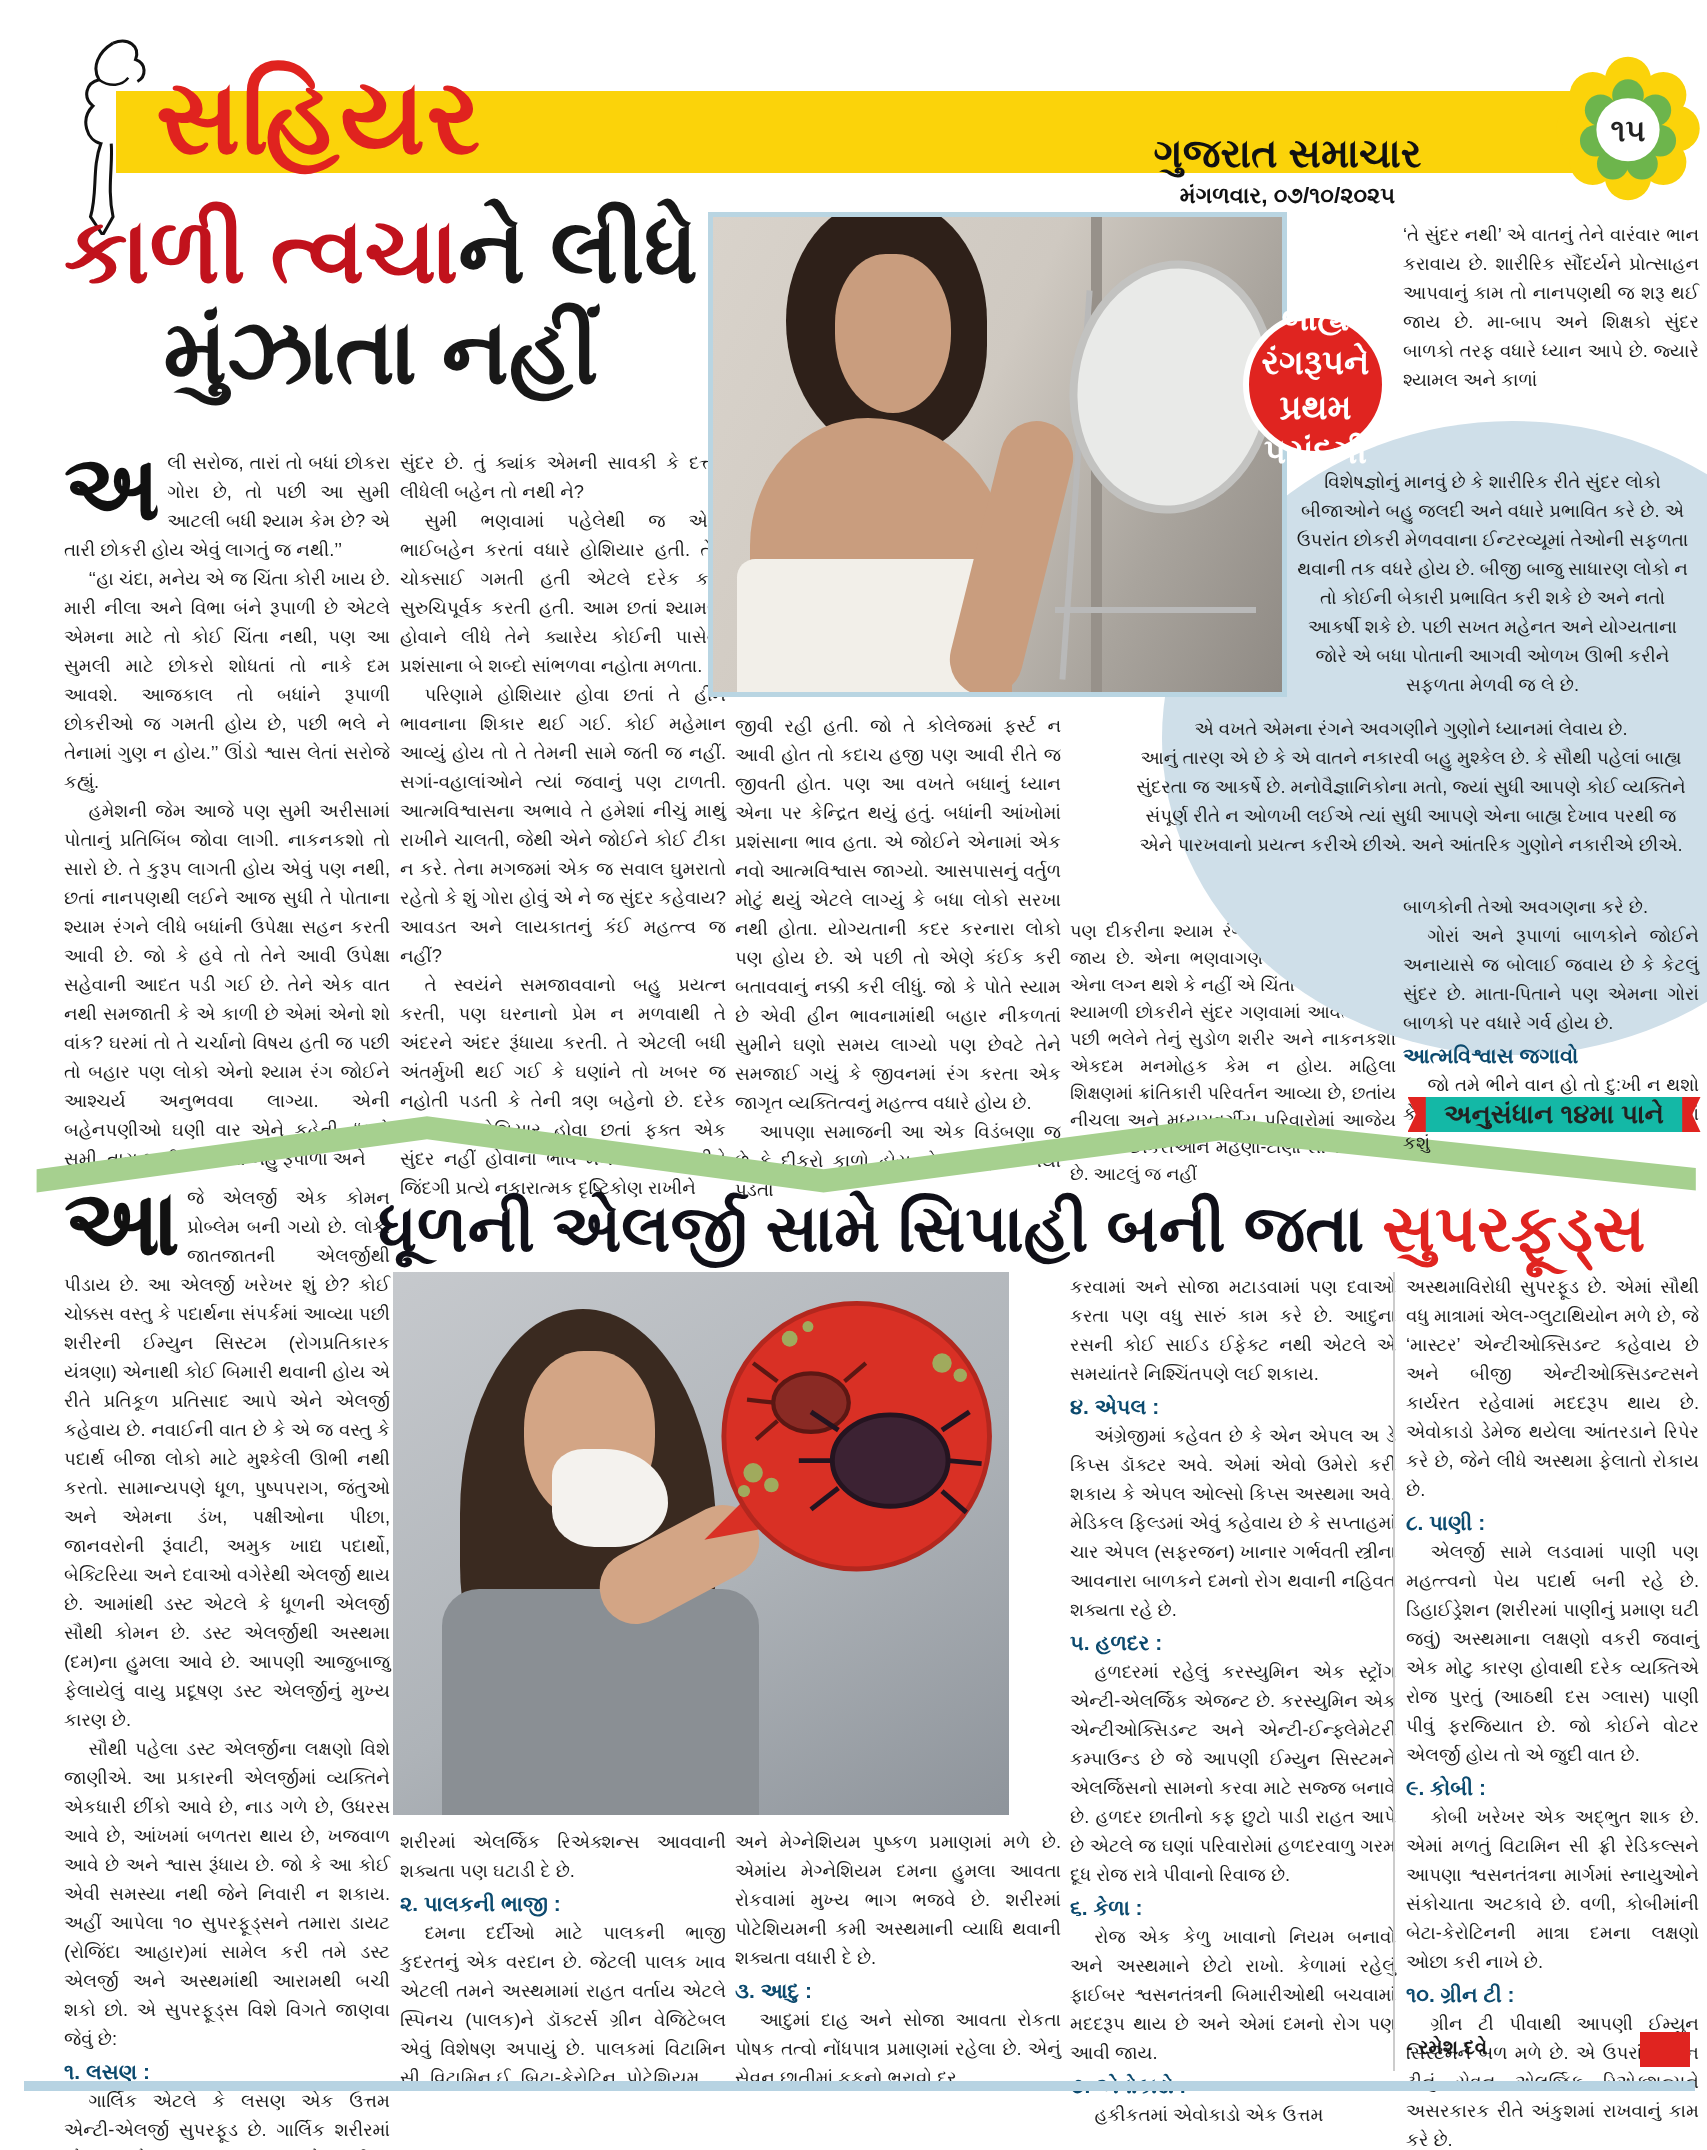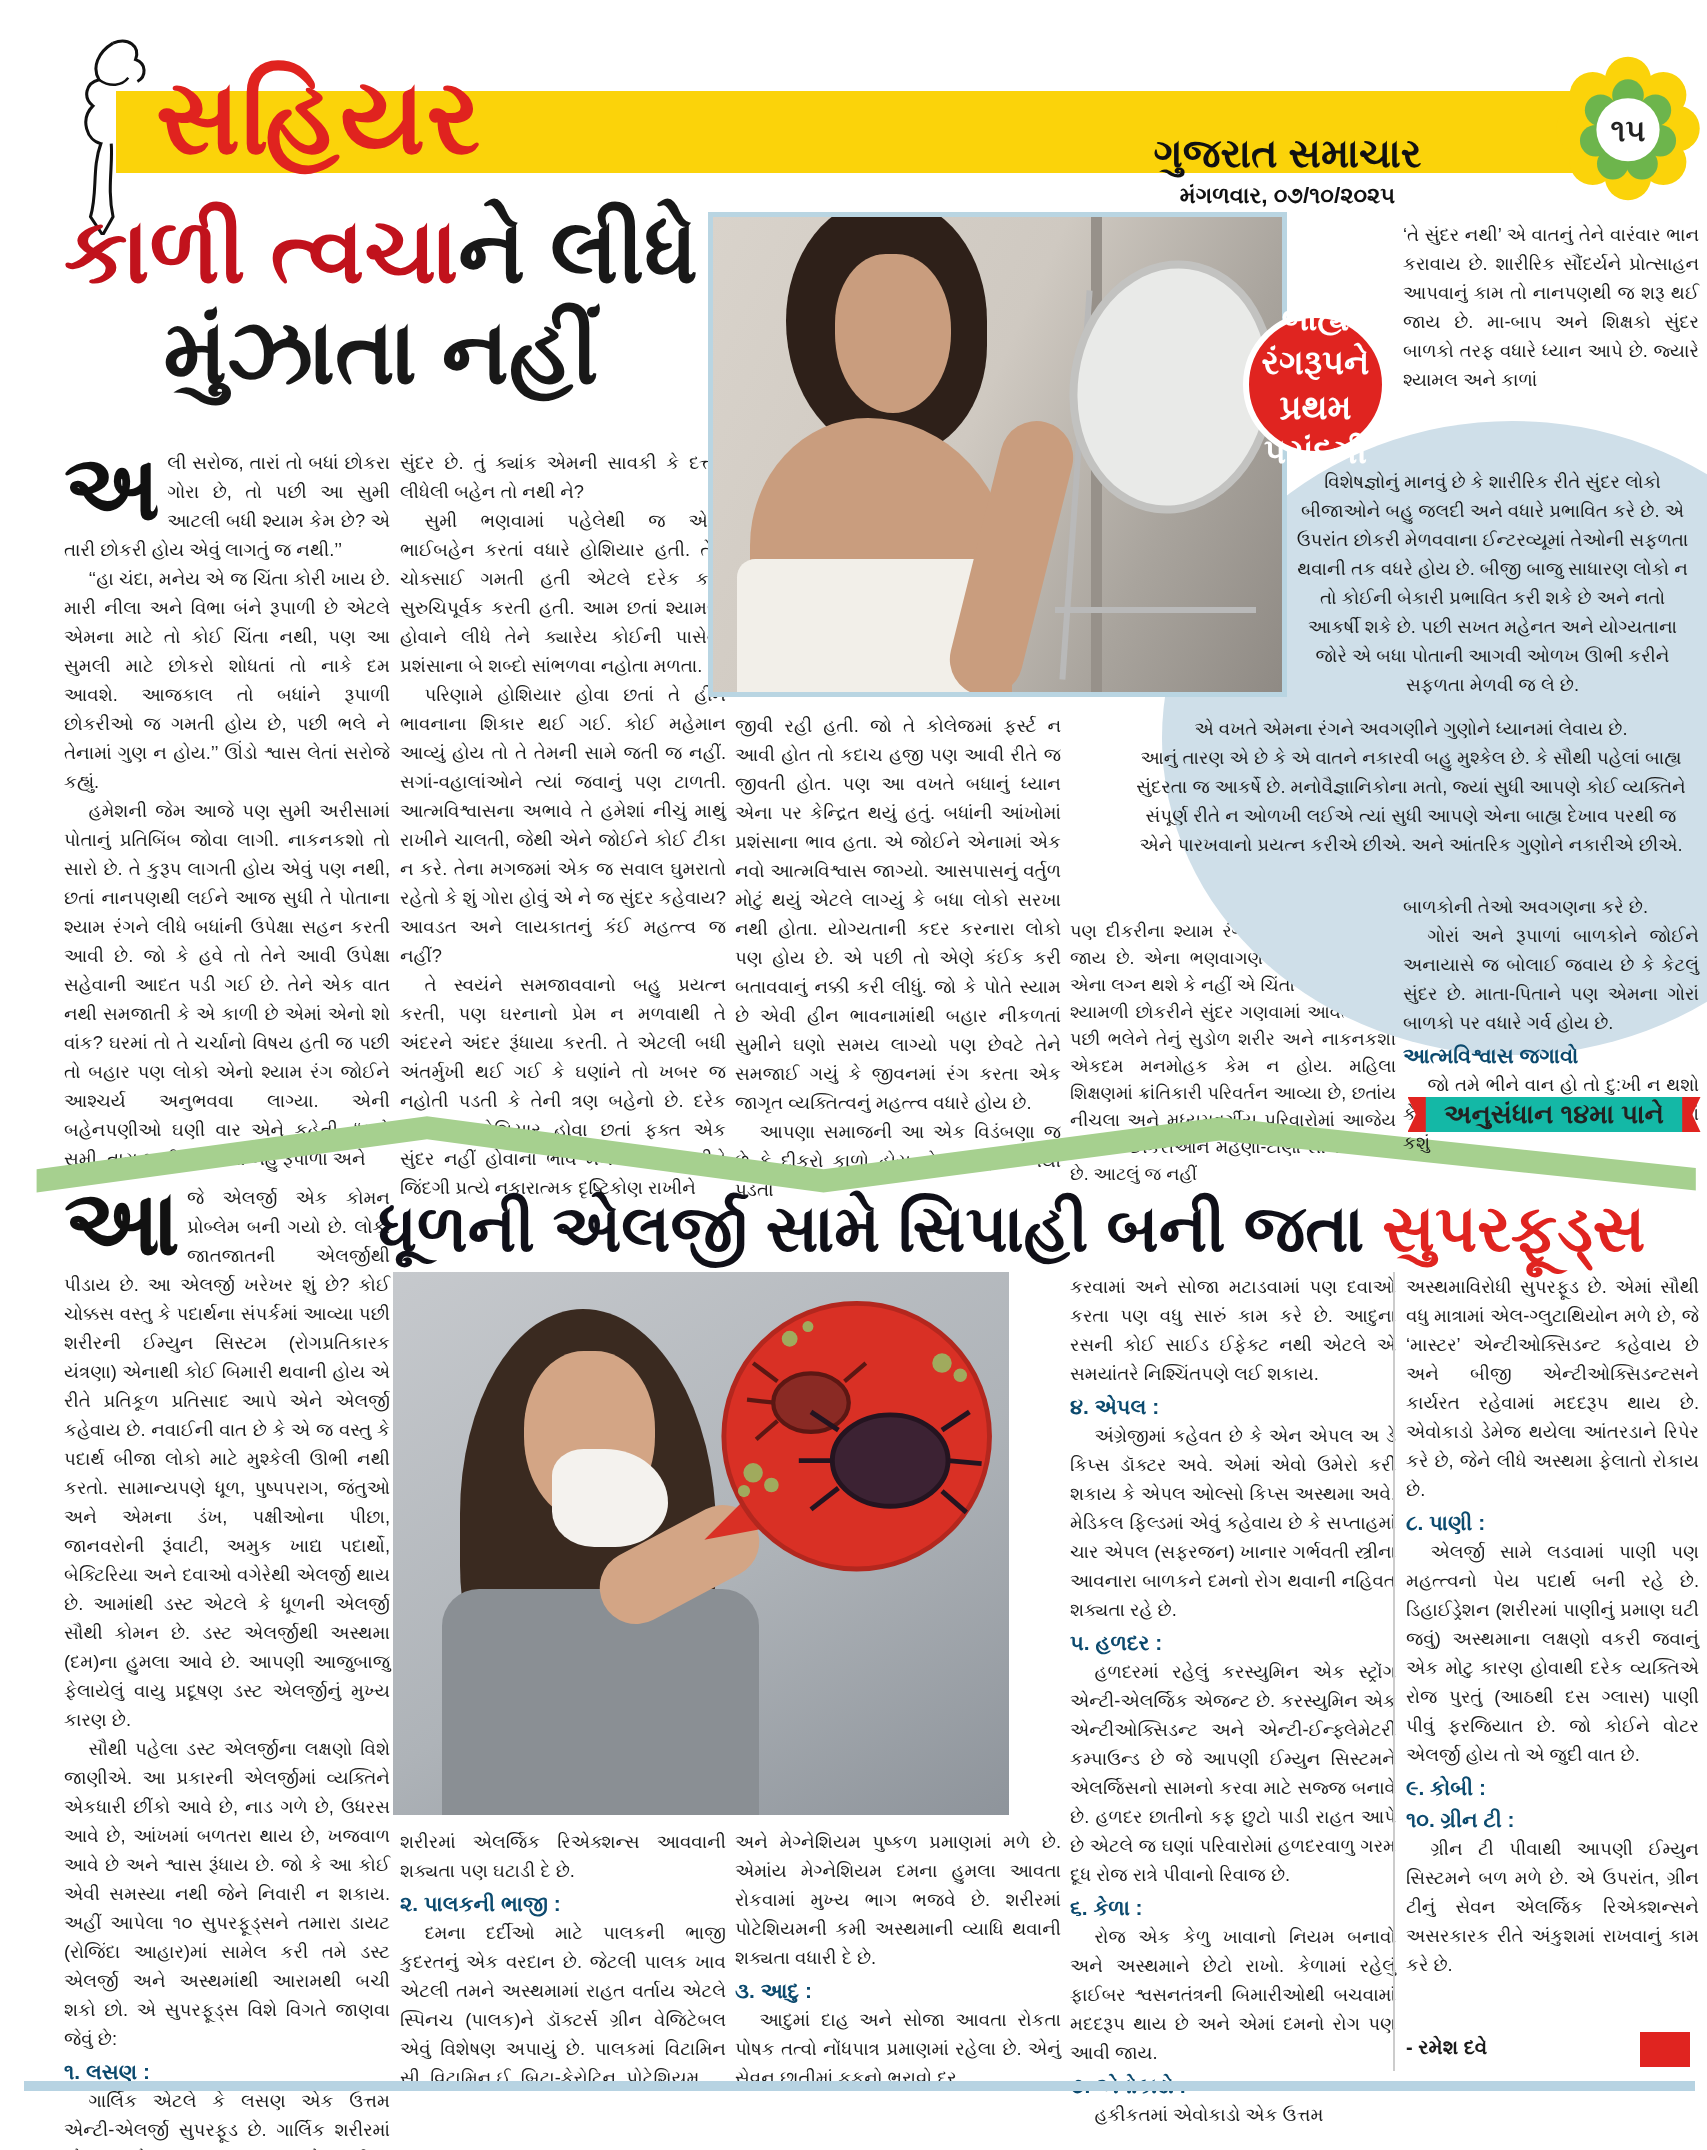--- a/index.html
+++ b/index.html
@@ -224,20 +224,21 @@
       <h4 class="ihead">૬. કેળા :</h4>
       <p class="para">રોજ એક કેળુ ખાવાનો નિયમ બનાવો અને અસ્થમાને છેટો રાખો. કેળામાં રહેલું ફાઈબર શ્વસનતંત્રની બિમારીઓથી બચવામાં મદદરૂપ થાય છે અને એમાં દમનો રોગ પણ આવી જાય.</p>
       <h4 class="ihead">૭. એવોકાડો :</h4>
       <p class="para">હકીકતમાં એવોકાડો એક ઉત્તમ</p>
     </div>
   <div class="abs col" style="left:1406px;top:1272px;width:293px;height:762px;">
   <p class="para">અસ્થમાવિરોધી સુપરફૂડ છે. એમાં સૌથી વધુ માત્રામાં એલ-ગ્લુટાથિયોન મળે છે, જે ‘માસ્ટર’ એન્ટીઓક્સિડન્ટ કહેવાય છે અને બીજી એન્ટીઓક્સિડન્ટસને કાર્યરત રહેવામાં મદદરૂપ થાય છે. એવોકાડો ડેમેજ થયેલા આંતરડાને રિપેર કરે છે, જેને લીધે અસ્થમા ફેલાતો રોકાય છે.</p>
       <h4 class="ihead">૮. પાણી :</h4>
       <p class="para">એલર્જી સામે લડવામાં પાણી પણ મહત્ત્વનો પેય પદાર્થ બની રહે છે. ડિહાઈડ્રેશન (શરીરમાં પાણીનું પ્રમાણ ઘટી જવું) અસ્થમાના લક્ષણો વકરી જવાનું એક મોટુ કારણ હોવાથી દરેક વ્યક્તિએ રોજ પુરતું (આઠથી દસ ગ્લાસ) પાણી પીવું ફરજિયાત છે. જો કોઈને વોટર એલર્જી હોય તો એ જુદી વાત છે.</p>
       <h4 class="ihead">૯. કોબી :</h4>
+      <p class="para">કોબી ખરેખર એક અદ્ભુત શાક છે. એમાં મળતું વિટામિન સી ફ્રી રેડિકલ્સને આપણા શ્વસનતંત્રના માર્ગમાં સ્નાયુઓને સંકોચાતા અટકાવે છે. વળી, કોબીમાંની બેટા-કેરોટિનની માત્રા દમના લક્ષણો ઓછા કરી નાખે છે.</p>
       <h4 class="ihead">૧૦. ગ્રીન ટી :</h4>
       <p class="para">ગ્રીન ટી પીવાથી આપણી ઈમ્યુન સિસ્ટમને બળ મળે છે. એ ઉપરાંત, ગ્રીન ટીનું સેવન એલર્જિક રિએક્શન્સને અસરકારક રીતે અંકુશમાં રાખવાનું કામ કરે છે.</p>
     </div>
   <div class="abs byline" style="left:1406px;top:2031px;width:232px;">- રમેશ દવે</div>
   <div class="abs vr" style="left:1393px;top:1272px;height:799px;"></div>
 
   <div class="abs endsq" style="left:1640px;top:2032px;width:50px;height:35px;"></div>
 
   <div class="abs bottomrule" style="left:24.4px;top:2081px;width:1671px;height:9.8px;"></div>
 

